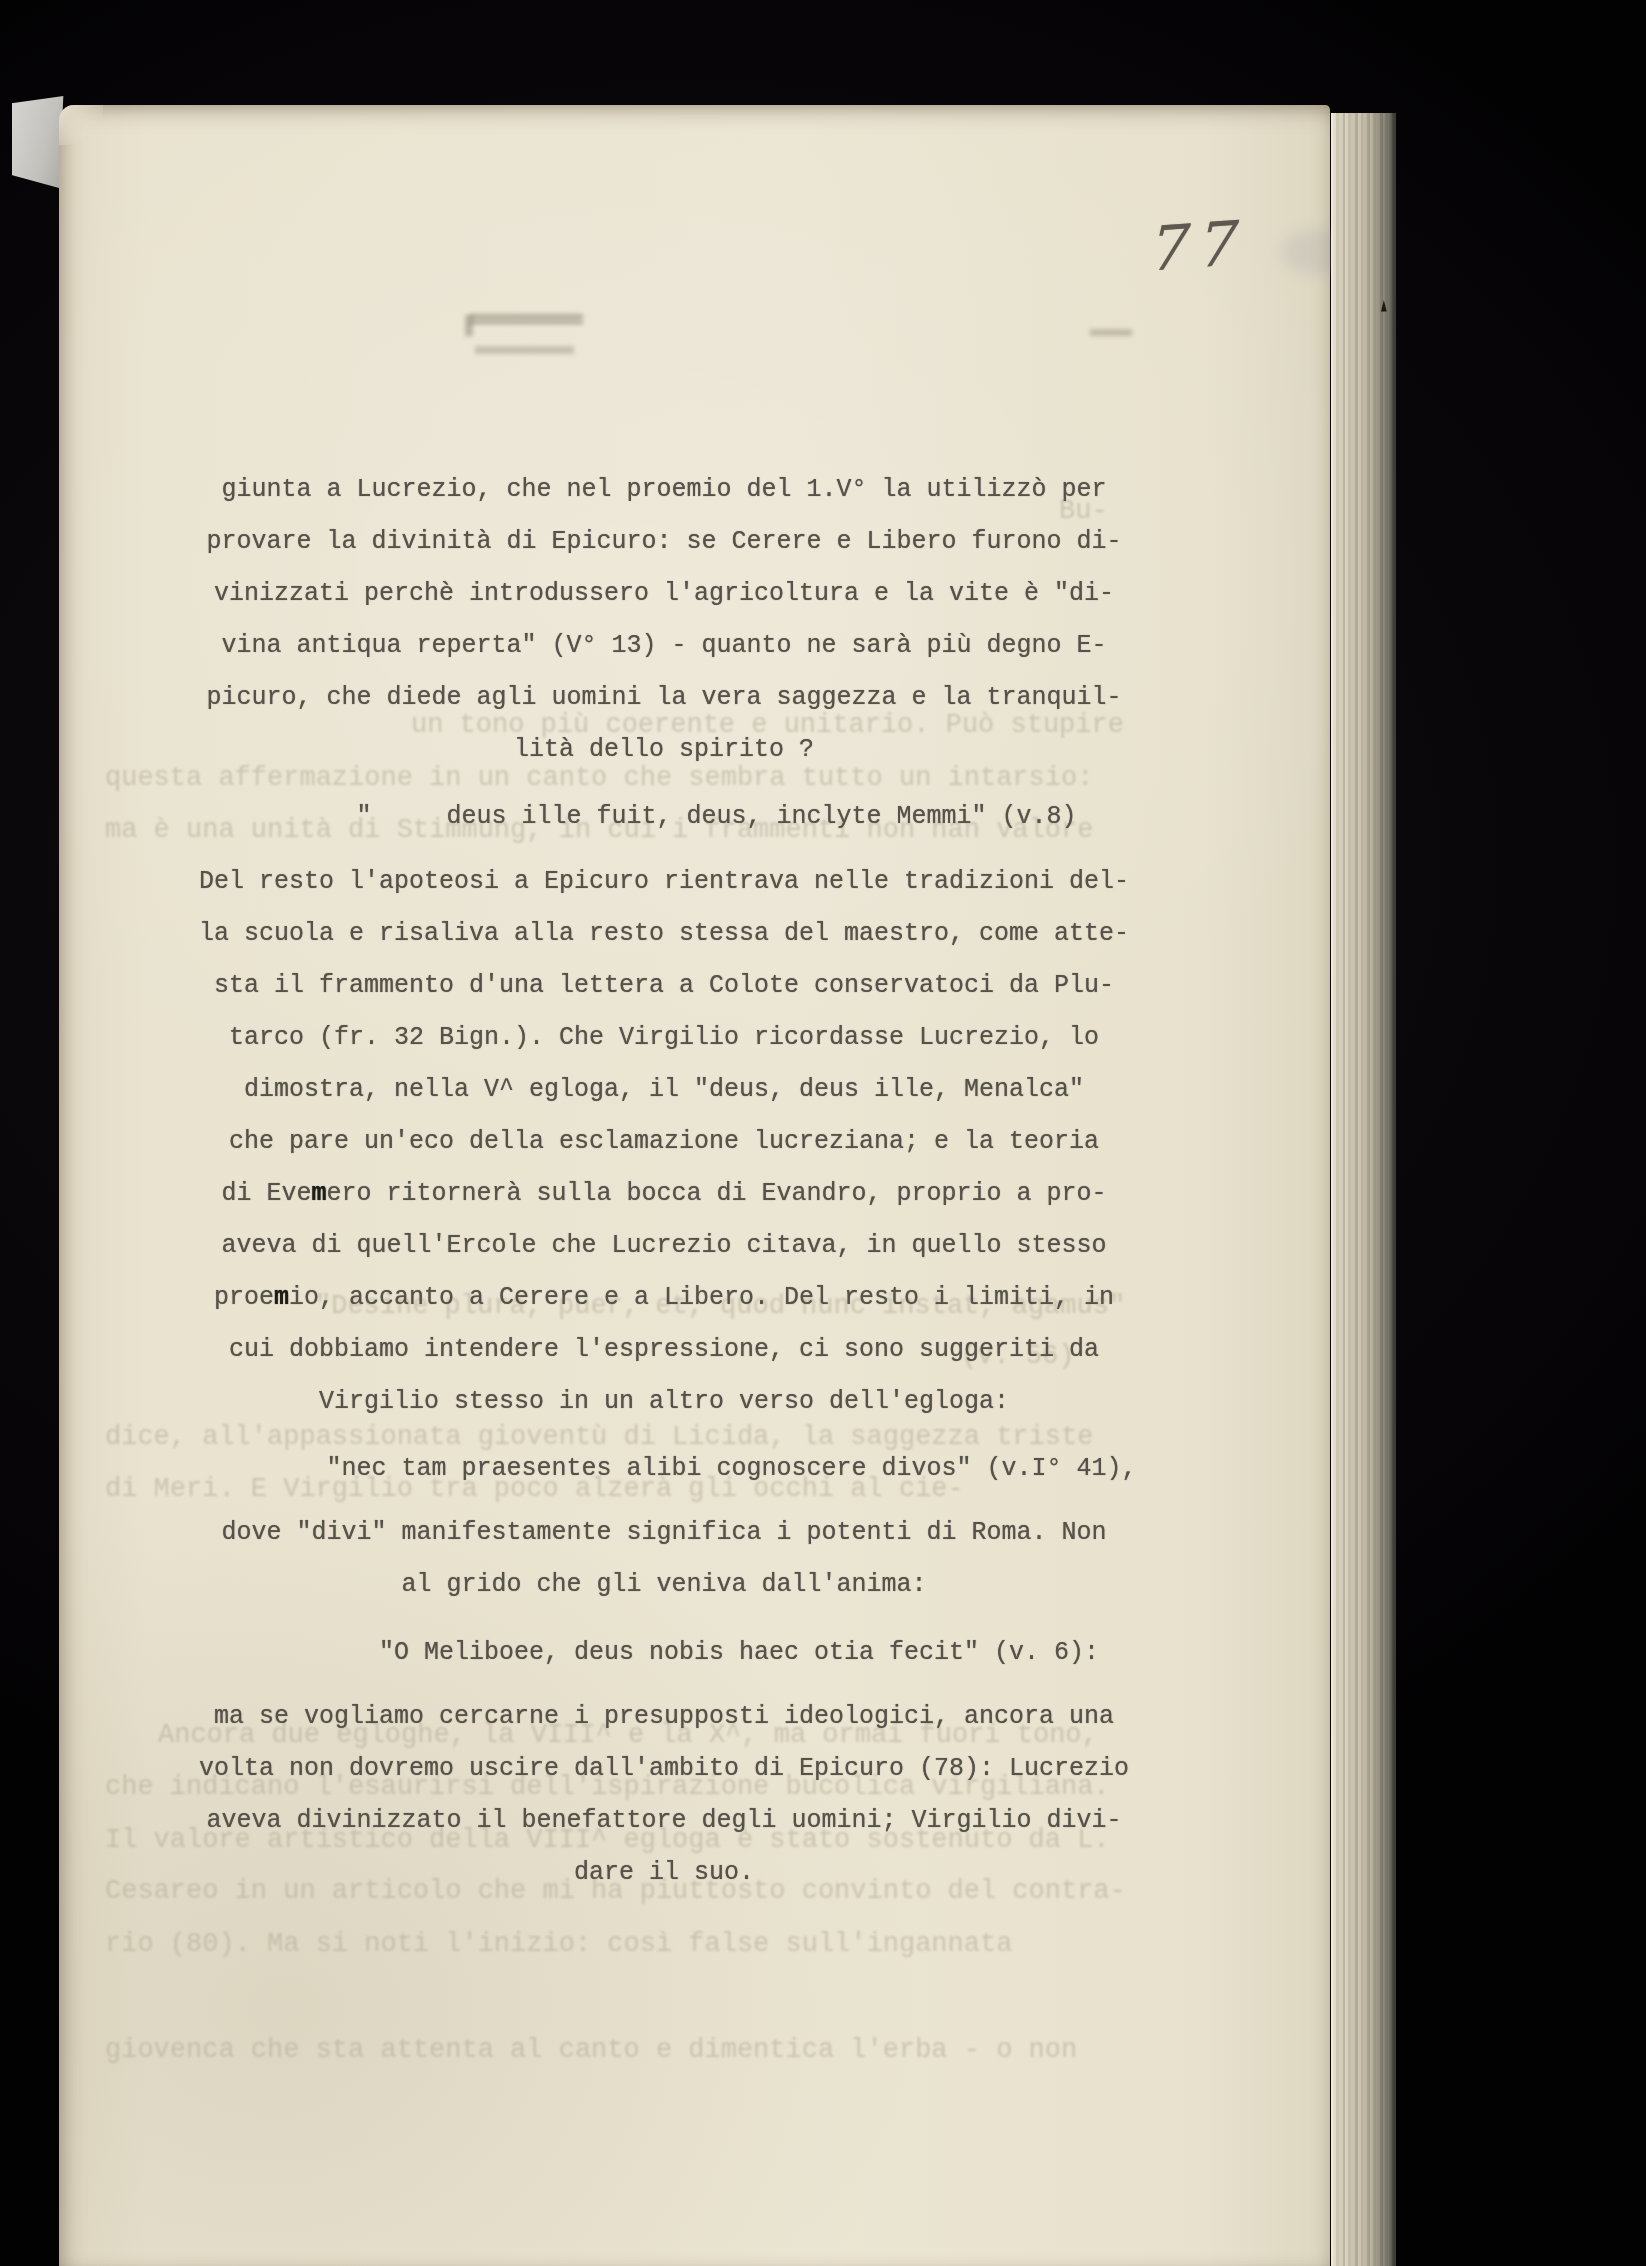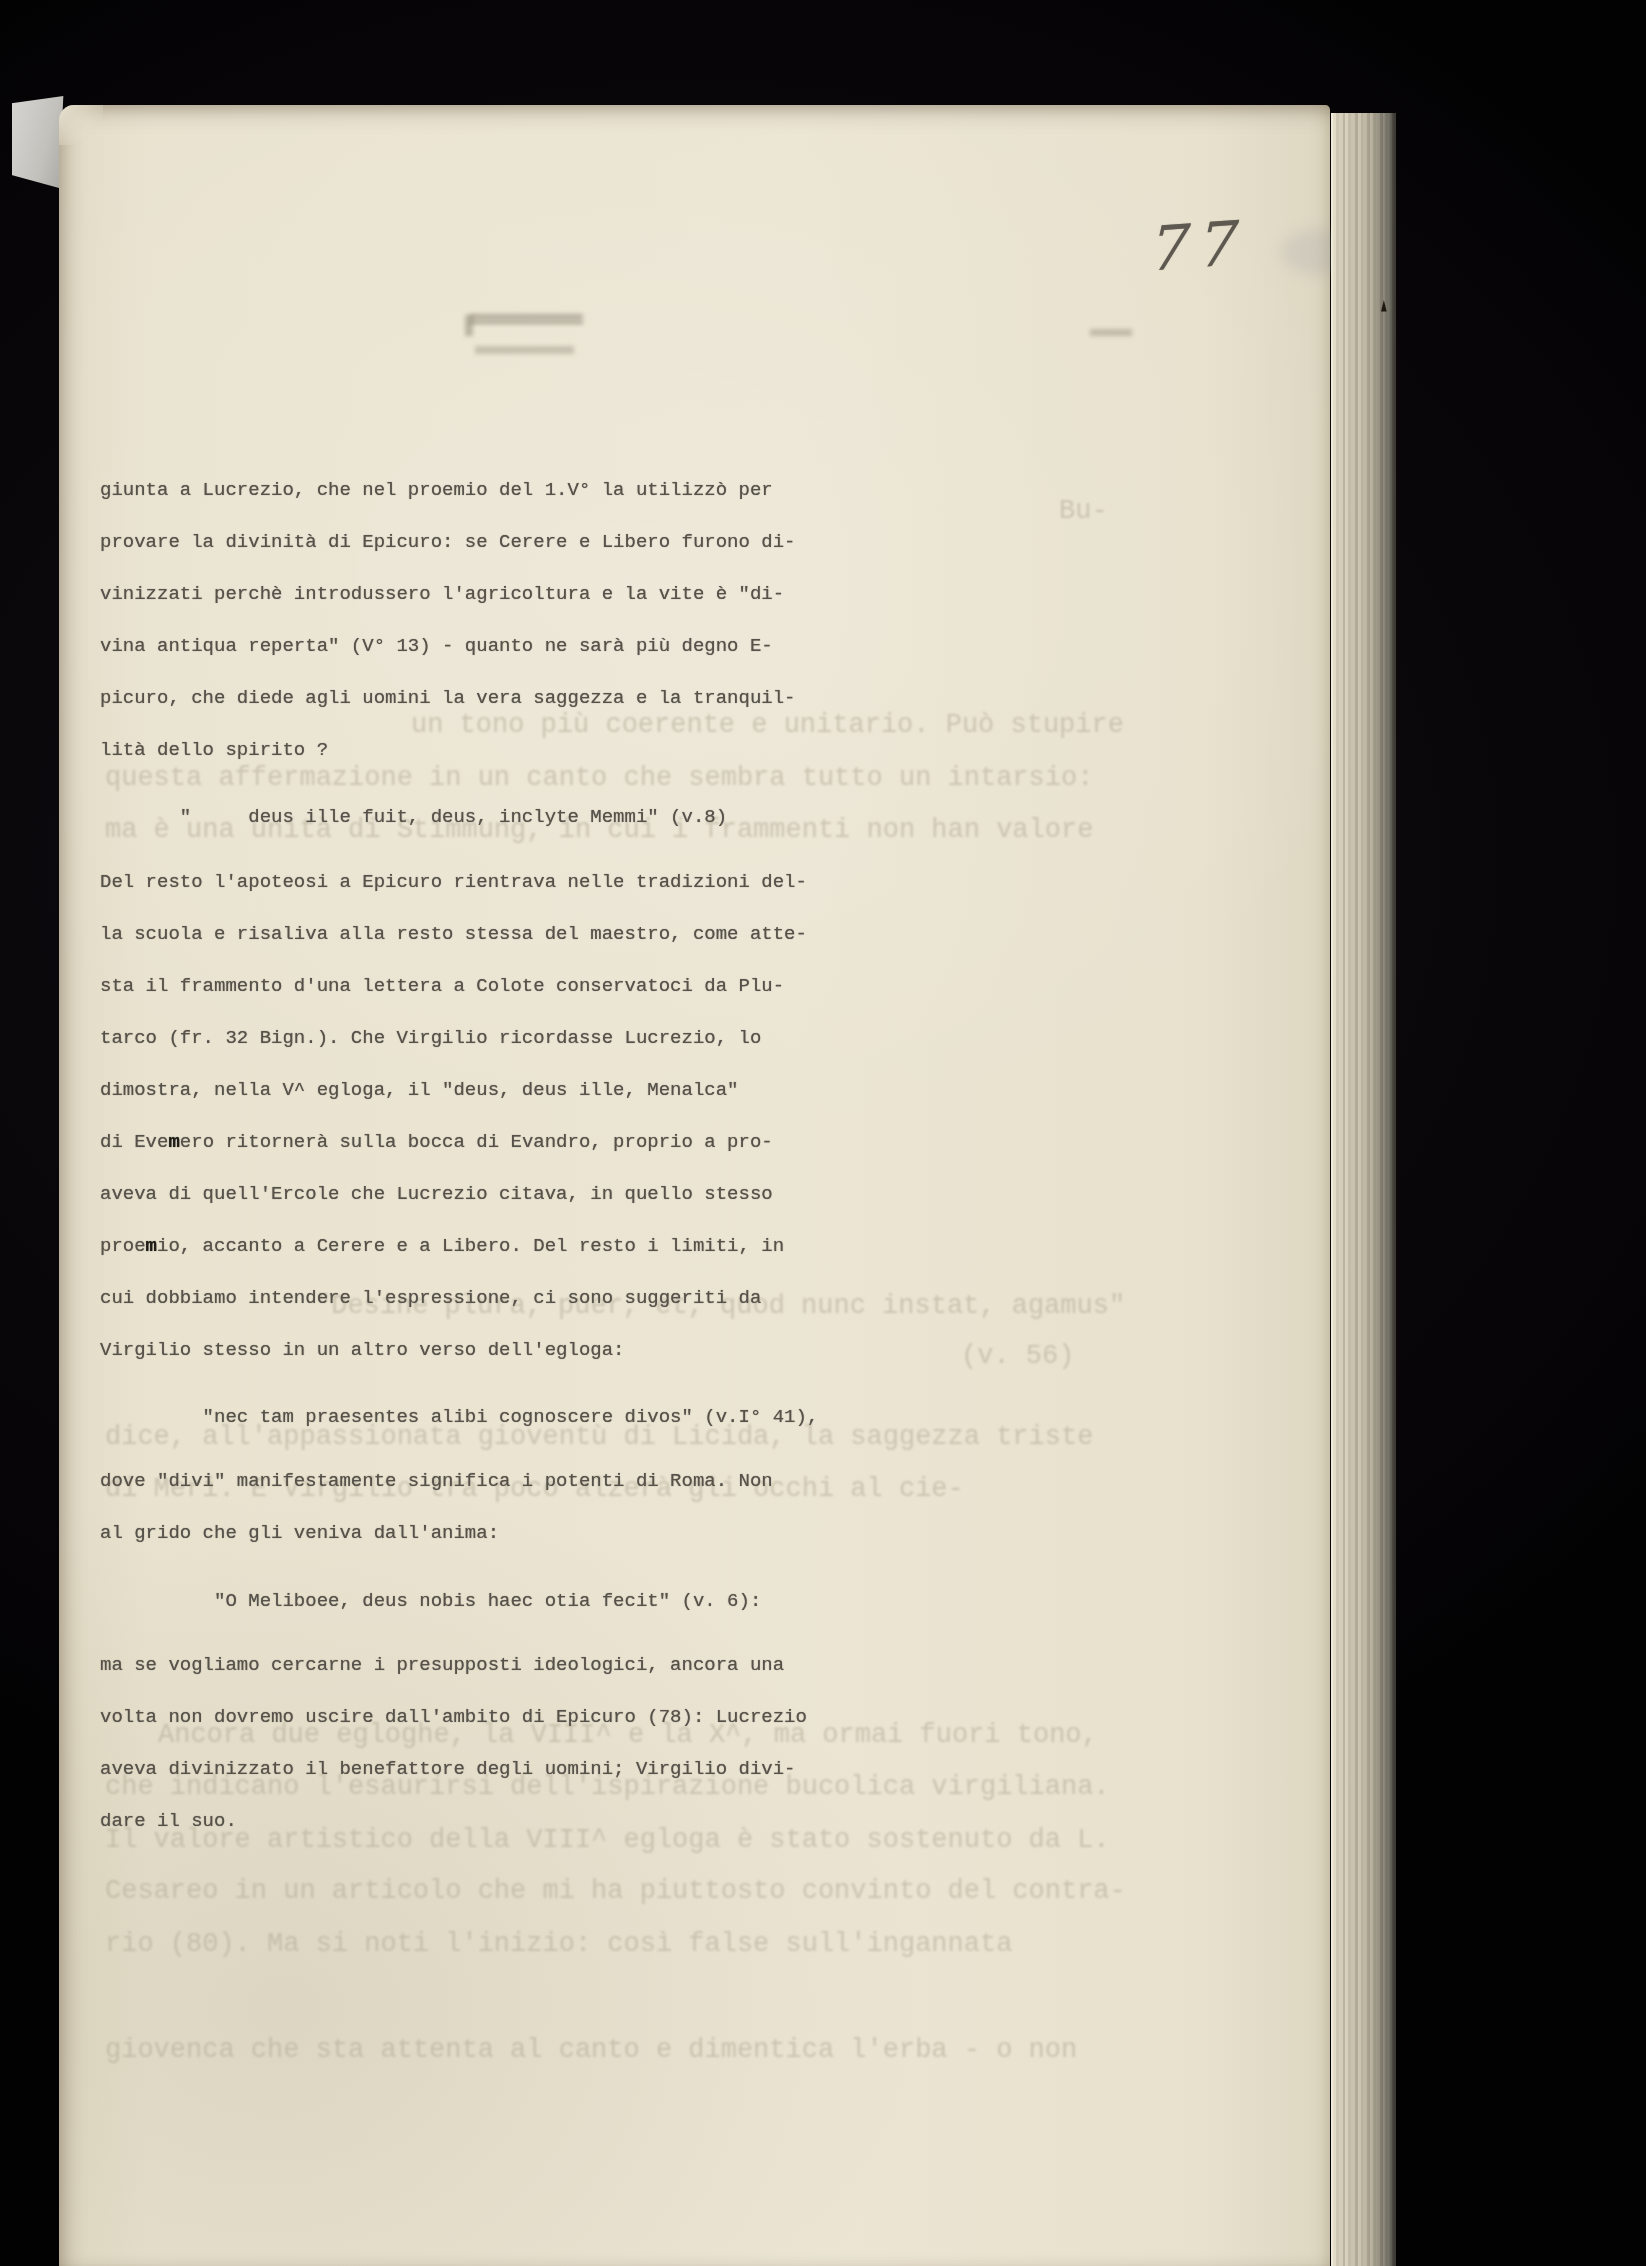--- a/index.html
+++ b/index.html
@@ -74,22 +74,22 @@
   #ghost-layer{position:absolute;inset:0;pointer-events:none;}
   .ghost{
     position:absolute;white-space:pre;
     font-size:27px;line-height:29px;color:#b1aa95;opacity:.55;
     filter:blur(1.1px);
   }
 
   
   #typed-text{position:absolute;left:100px;top:464px;width:1128px;}
   .line{
-    white-space:pre;font-size:19px;line-height:52px;height:52px;
-    color:#56524a;text-shadow:0 0 1px rgba(70,66,58,.7);
+    white-space:pre;font-size:25px;line-height:52px;height:52px;
+    color:#56524a;text-shadow:0 0 1px rgba(70,66,58,.7);text-align:center;
   }
   .line.quote{margin-top:15.3px;margin-bottom:12.4px;}
   .overstrike{color:#1f1d18;font-weight:bold;text-shadow:0 0 1px #1f1d18;}
 </style>
 </head>
 <body>
 
 <div class="scan">
 
   <div class="under-sheet"></div>
@@ -129,20 +129,21 @@
       <div class="line">vinizzati perchè introdussero l'agricoltura e la vite è "di-</div>
       <div class="line">vina antiqua reperta" (V° 13) - quanto ne sarà più degno E-</div>
       <div class="line">picuro, che diede agli uomini la vera saggezza e la tranquil-</div>
       <div class="line">lità dello spirito ?</div>
       <div class="line quote">       "     deus ille fuit, deus, inclyte Memmi" (v.8)</div>
       <div class="line">Del resto l'apoteosi a Epicuro rientrava nelle tradizioni del-</div>
       <div class="line">la scuola e risaliva alla resto stessa del maestro, come atte-</div>
       <div class="line">sta il frammento d'una lettera a Colote conservatoci da Plu-</div>
       <div class="line">tarco (fr. 32 Bign.). Che Virgilio ricordasse Lucrezio, lo</div>
       <div class="line">dimostra, nella V^ egloga, il "deus, deus ille, Menalca"</div>
+      <div class="line">che pare un'eco della esclamazione lucreziana; e la teoria</div>
       <div class="line">di Eve<span class="overstrike">m</span>ero ritornerà sulla bocca di Evandro, proprio a pro-</div>
       <div class="line">aveva di quell'Ercole che Lucrezio citava, in quello stesso</div>
       <div class="line">proe<span class="overstrike">m</span>io, accanto a Cerere e a Libero. Del resto i limiti, in</div>
       <div class="line">cui dobbiamo intendere l'espressione, ci sono suggeriti da</div>
       <div class="line">Virgilio stesso in un altro verso dell'egloga:</div>
       <div class="line quote">         "nec tam praesentes alibi cognoscere divos" (v.I° 41),</div>
       <div class="line">dove "divi" manifestamente significa i potenti di Roma. Non</div>
       <div class="line">al grido che gli veniva dall'anima:</div>
       <div class="line quote">          "O Meliboee, deus nobis haec otia fecit" (v. 6):</div>
       <div class="line">ma se vogliamo cercarne i presupposti ideologici, ancora una</div>

